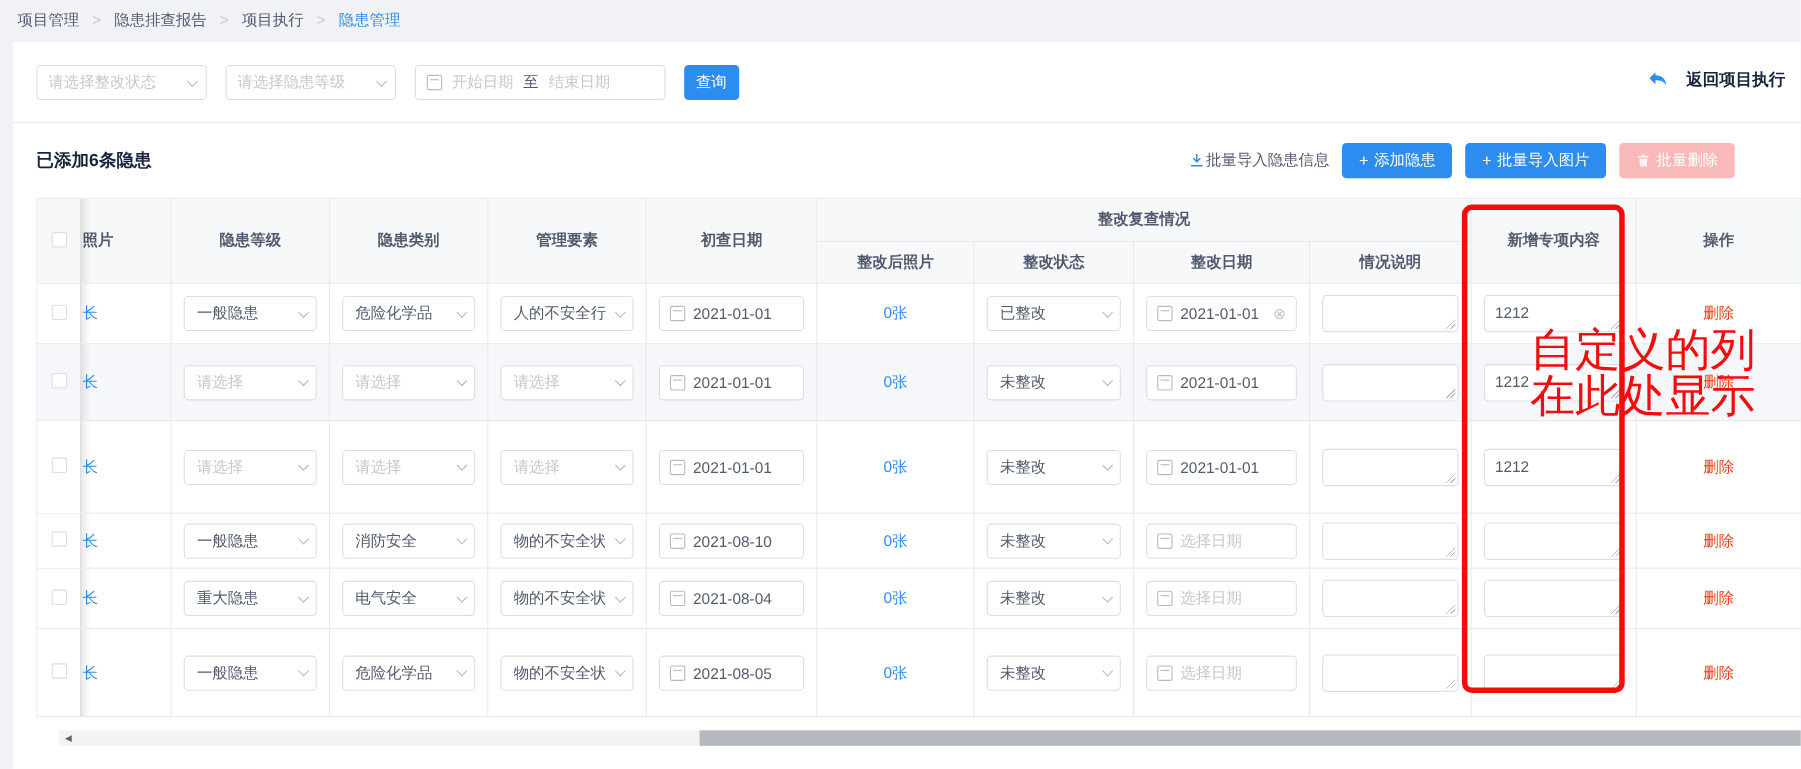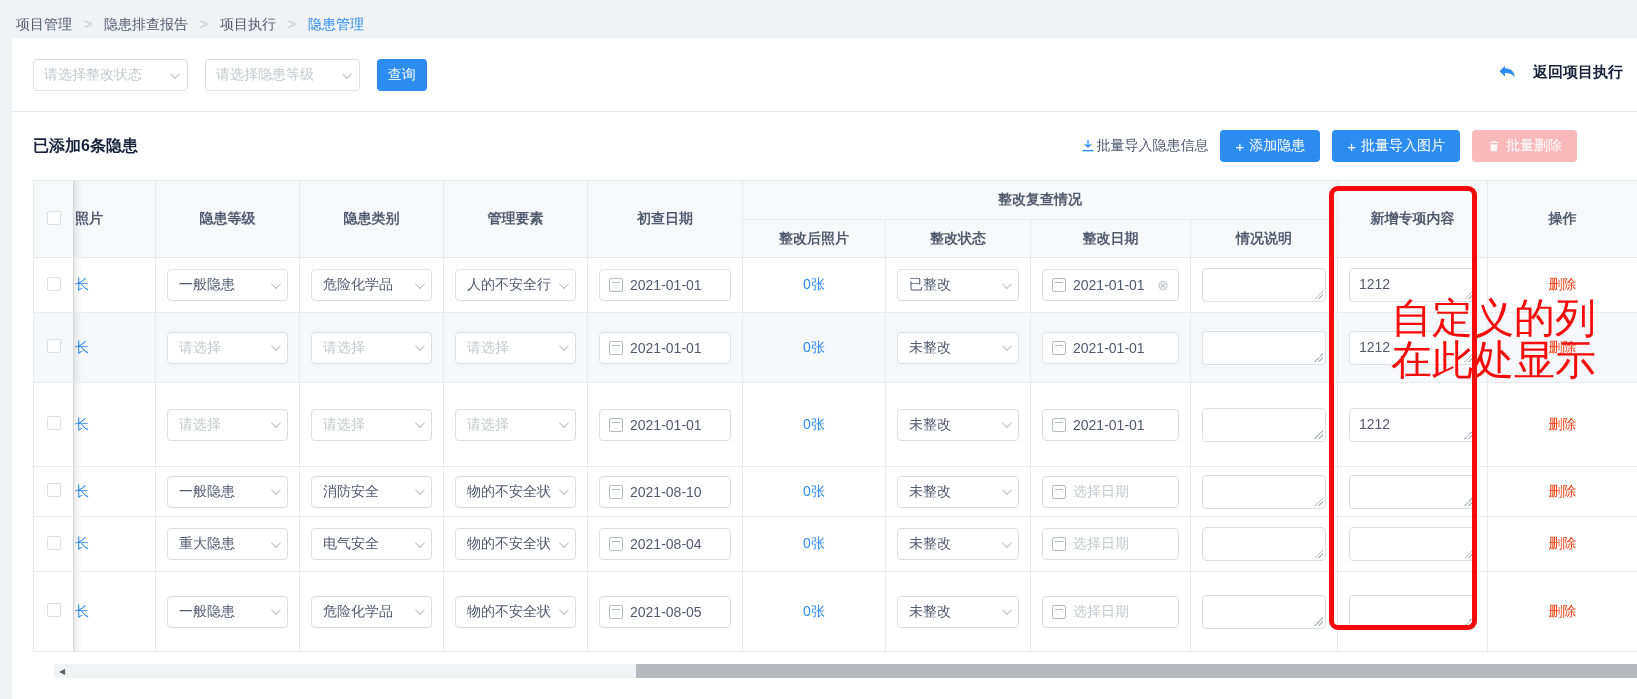--- a/index.html
+++ b/index.html
@@ -4,21 +4,21 @@
 <style>
   * { box-sizing: border-box; margin: 0; padding: 0; }
   html,body { width:1637px; height:699px; overflow:hidden; }
   body {
     font-family: "Liberation Sans", "DejaVu Sans", sans-serif;
     background:#f0f2f5; color:#515a6e; font-size:14px;
   }
   .page { position:relative; width:1637px; height:699px; }
 
   
-  .breadcrumb { height:38px; padding:16px 0 0 16px; font-size:14px; }
+  .breadcrumb { height:38px; padding:10px 0 0 16px; font-size:14px; }
   .breadcrumb .bc-item { color:#515a6e; cursor:pointer; }
   .breadcrumb .bc-item.active { color:#2d8cf0; }
   .breadcrumb .bc-sep { color:#c5c8ce; margin:0 8px; }
 
   
   .card { position:relative; margin-left:12px; width:1625px; height:661px; background:#fff; }
 
   
   .filter-row { position:relative; height:74px; border-bottom:1px solid #e8eaec; padding:21px 0 0 21px; }
   .ctrl { display:inline-flex; align-items:center; height:32px; border:1px solid #dcdee2;
@@ -113,20 +113,26 @@
   <div class="card">
 
     <div class="filter-row">
       <div class="ctrl sel-filter">
         <span class="placeholder-text">请选择整改状态</span>
         <i class="caret"></i>
       </div>
       <div class="ctrl sel-filter">
         <span class="placeholder-text">请选择隐患等级</span>
         <i class="caret"></i>
+      </div>
+      <div class="ctrl daterange">
+        <i class="cal"></i>
+        <span class="placeholder-text">开始日期</span>
+        <span class="to-label">至</span>
+        <span class="placeholder-text">结束日期</span>
       </div>
       <button class="btn btn-primary search-btn">查询</button>
 
       <div class="back-link">
         <svg viewBox="0 0 24 24">
             <path d="M9.5 4.5 3 11l6.5 6.5v-4.2c5.3-.2 9 1.2 11.8 4.9-.7-6.9-4.8-10.4-11.8-10.6V4.5z"></path>
           </svg>
         <span>返回项目执行</span>
       </div>
     </div>

